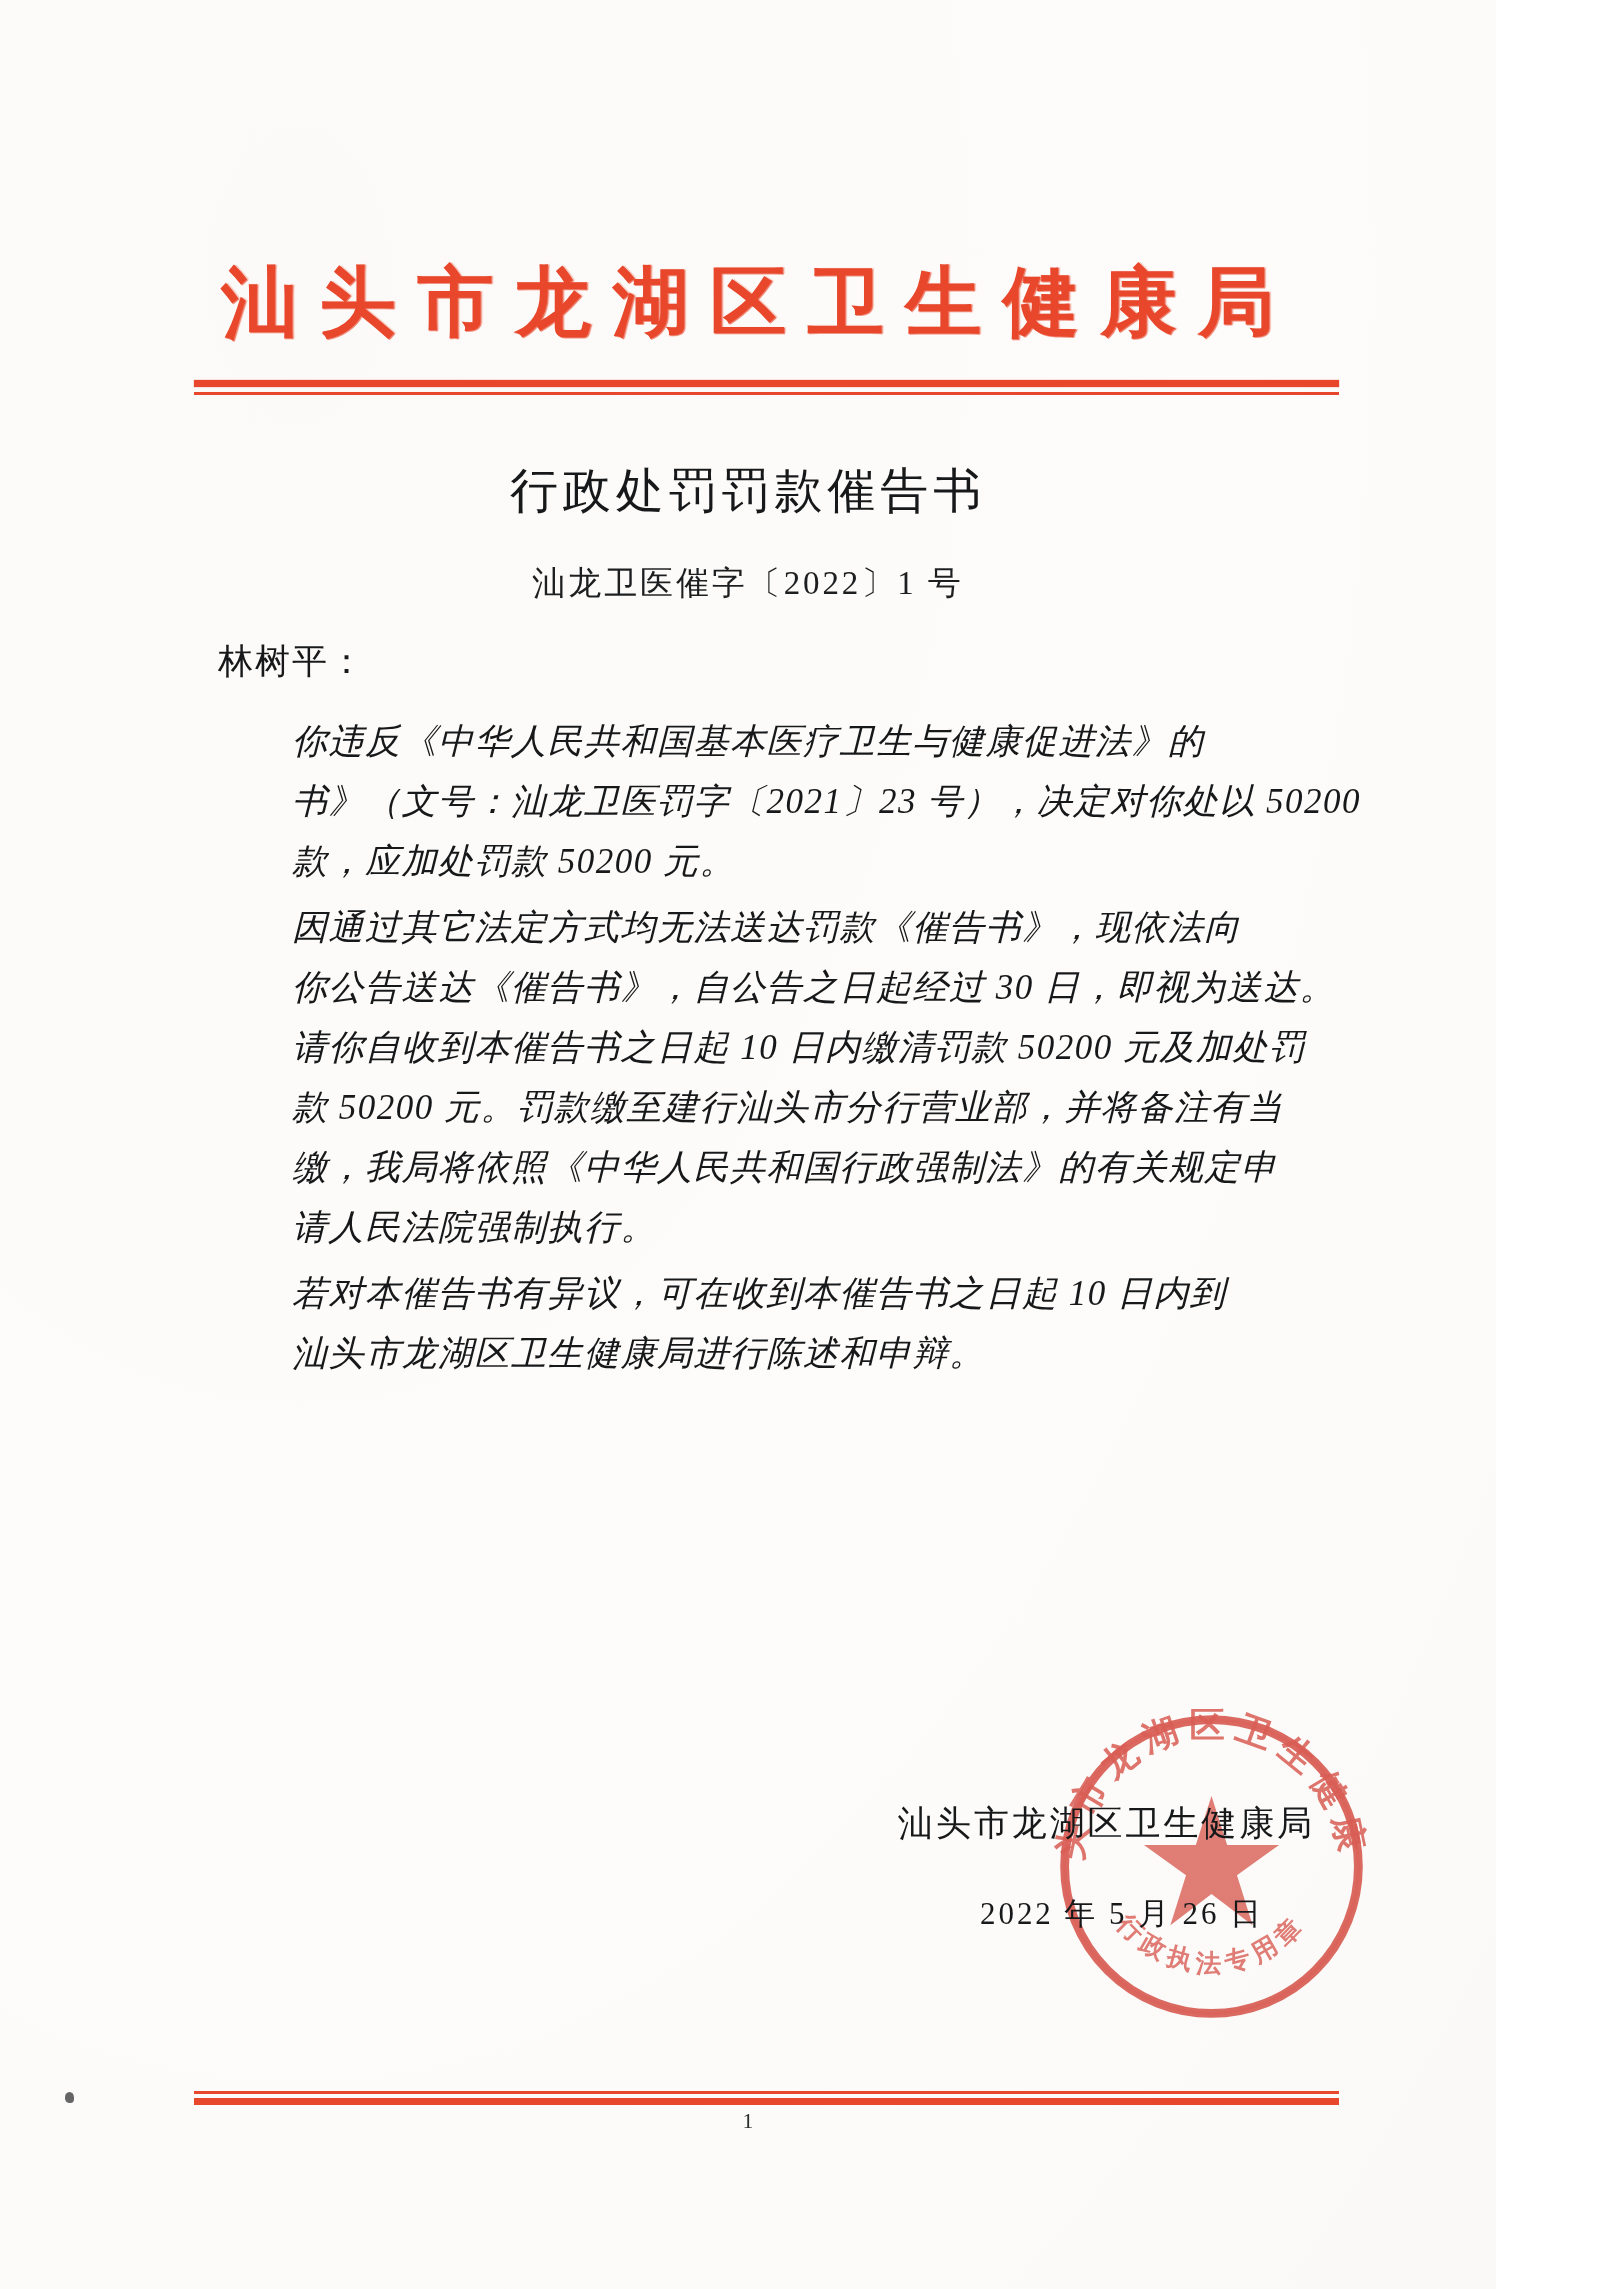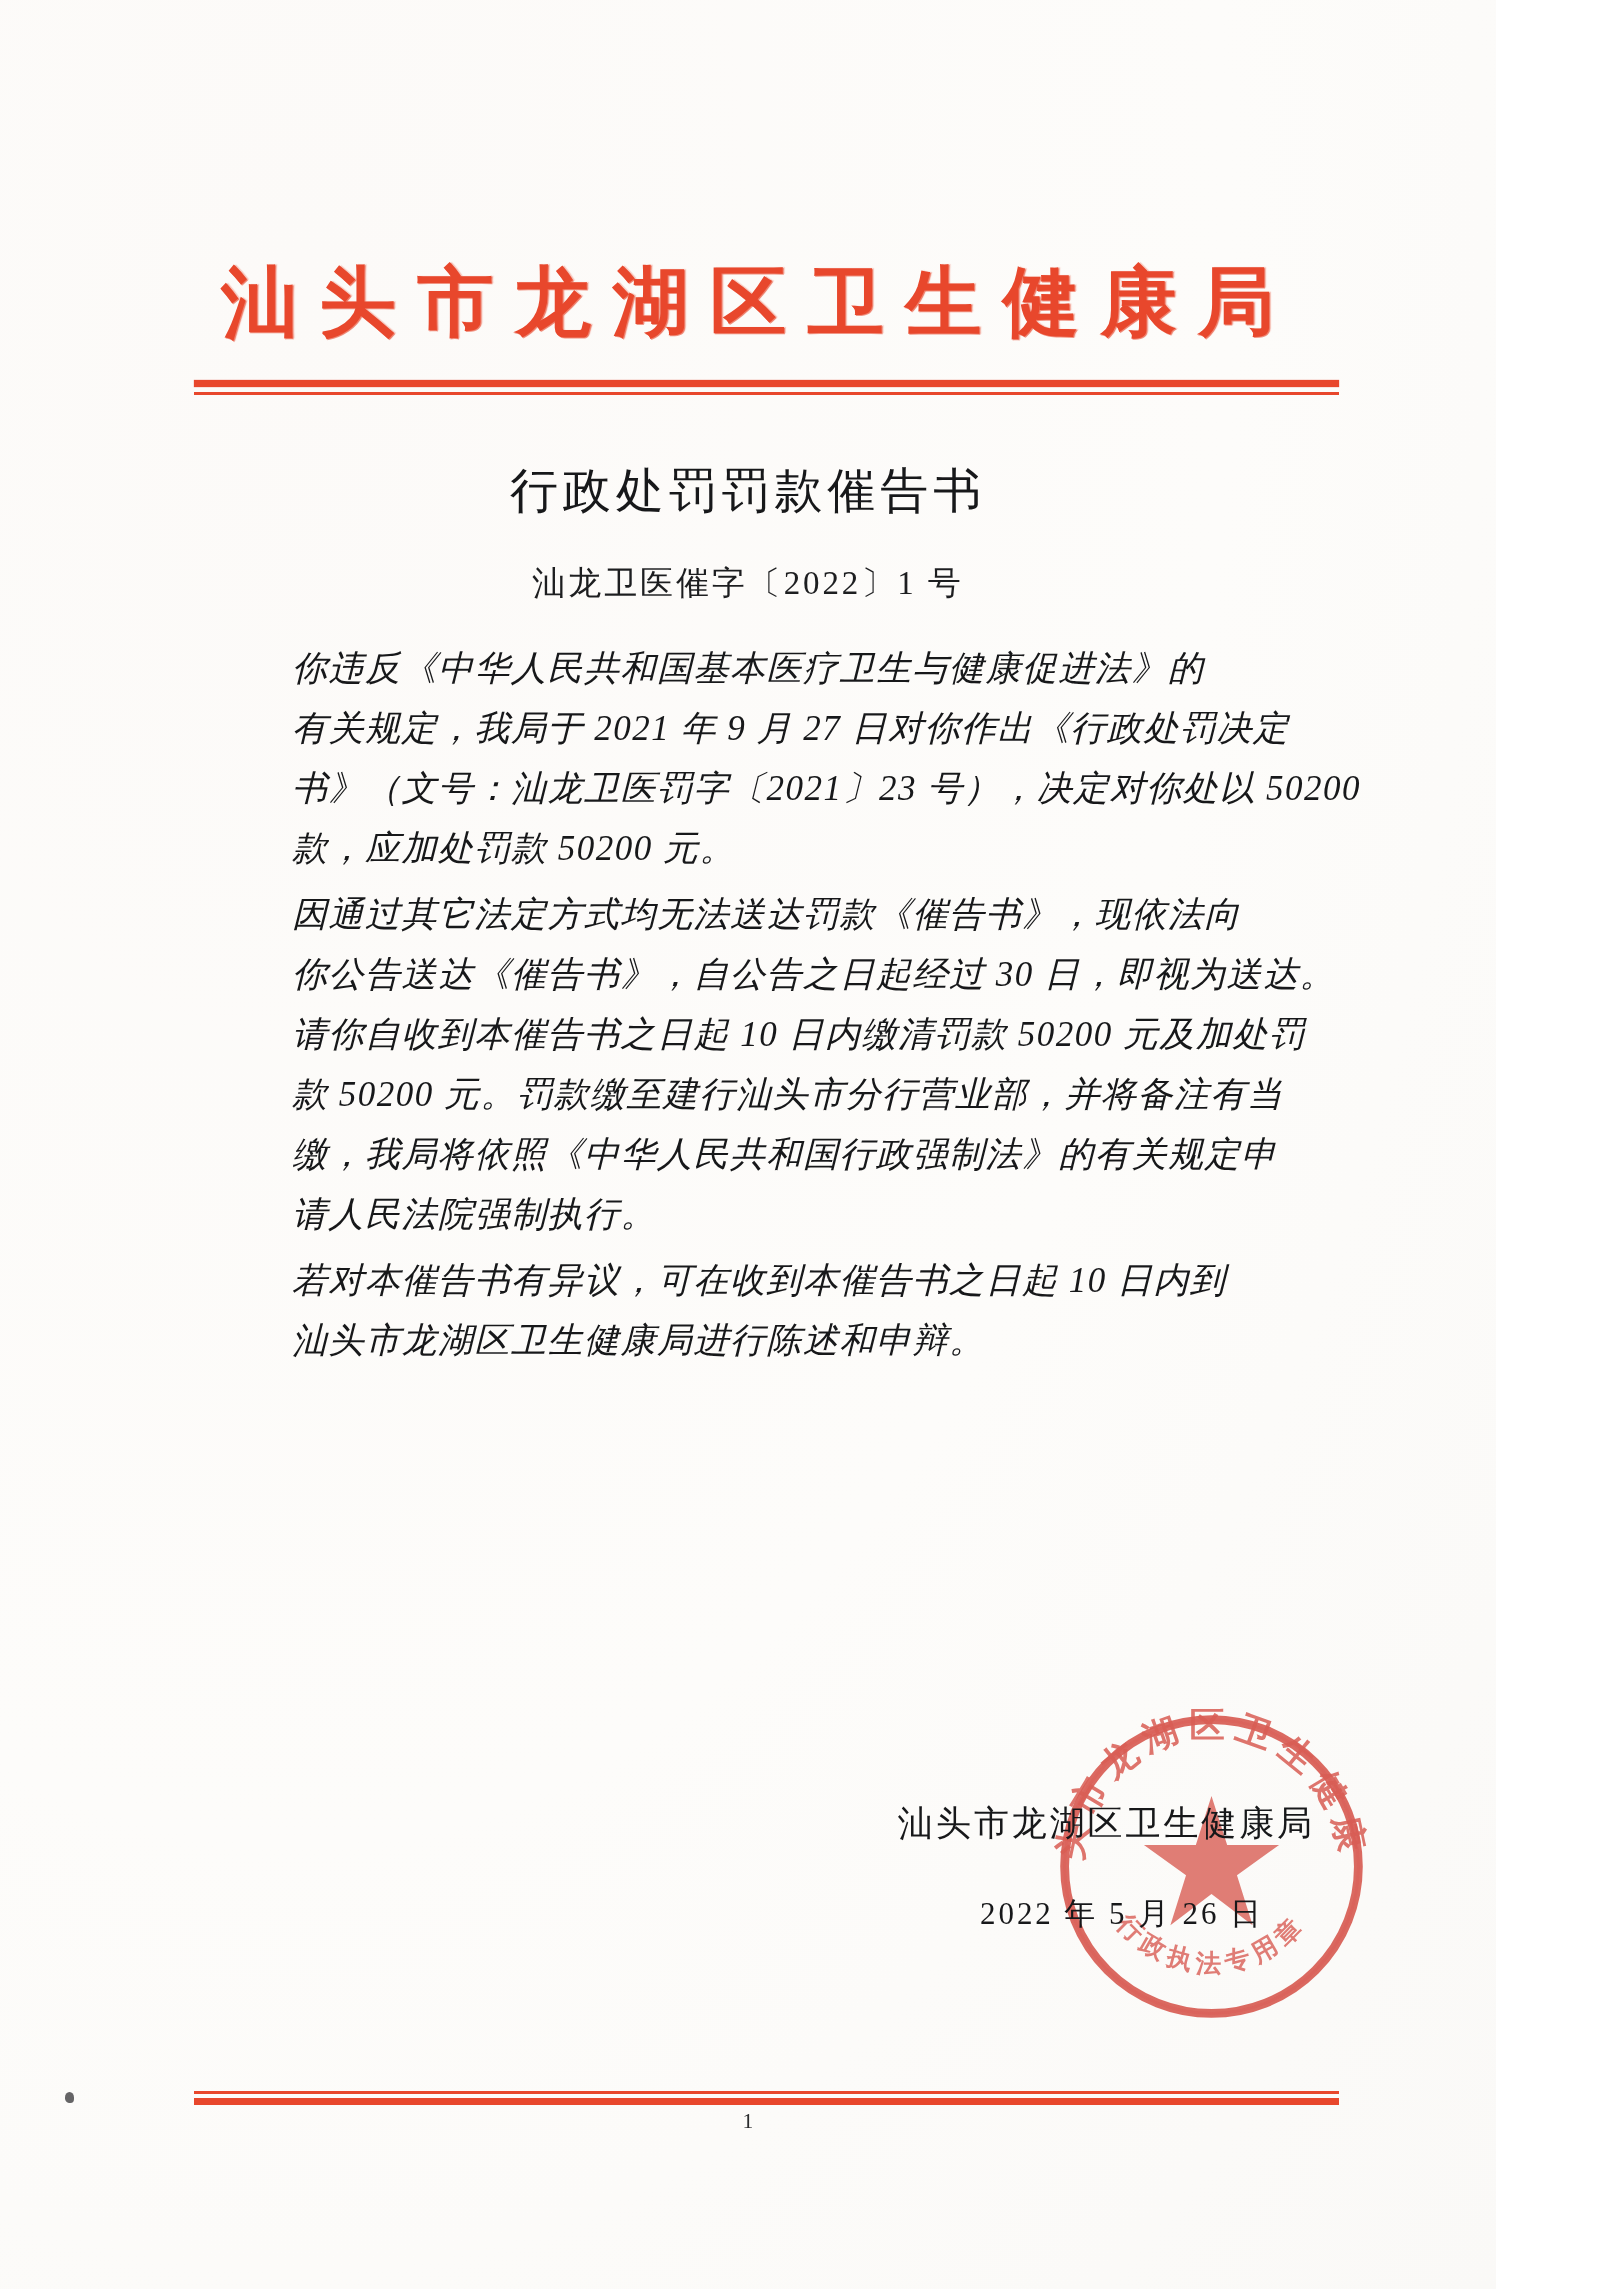--- a/index.html
+++ b/index.html
@@ -208,24 +208,24 @@
     <div class="rule-gap"></div>
     <div class="rule-thin"></div>
   </div>
 
   <div class="doc-title">行政处罚罚款催告书</div>
 
   <div class="doc-number">汕龙卫医催字〔2022〕1 号</div>
 
   <div class="body-block">
 
+    <div class="salutation">林树平：</div>
 
     <p class="para">
       <span class="para-line">你违反《中华人民共和国基本医疗卫生与健康促进法》的</span>
-      <span class="para-line">有关规定，我局于 2021 年 9 月 27 日对你作出《行政处罚决定</span>
       <span class="para-line">书》（文号：汕龙卫医罚字〔2021〕23 号），决定对你处以 50200</span>
       <span class="para-line">款，应加处罚款 50200 元。</span>
     </p>
 
     <p class="para">
       <span class="para-line">因通过其它法定方式均无法送达罚款《催告书》，现依法向</span>
       <span class="para-line">你公告送达《催告书》，自公告之日起经过 30 日，即视为送达。</span>
       <span class="para-line">请你自收到本催告书之日起 10 日内缴清罚款 50200 元及加处罚</span>
       <span class="para-line">款 50200 元。罚款缴至建行汕头市分行营业部，并将备注有当</span>
       <span class="para-line">缴，我局将依照《中华人民共和国行政强制法》的有关规定申</span>

